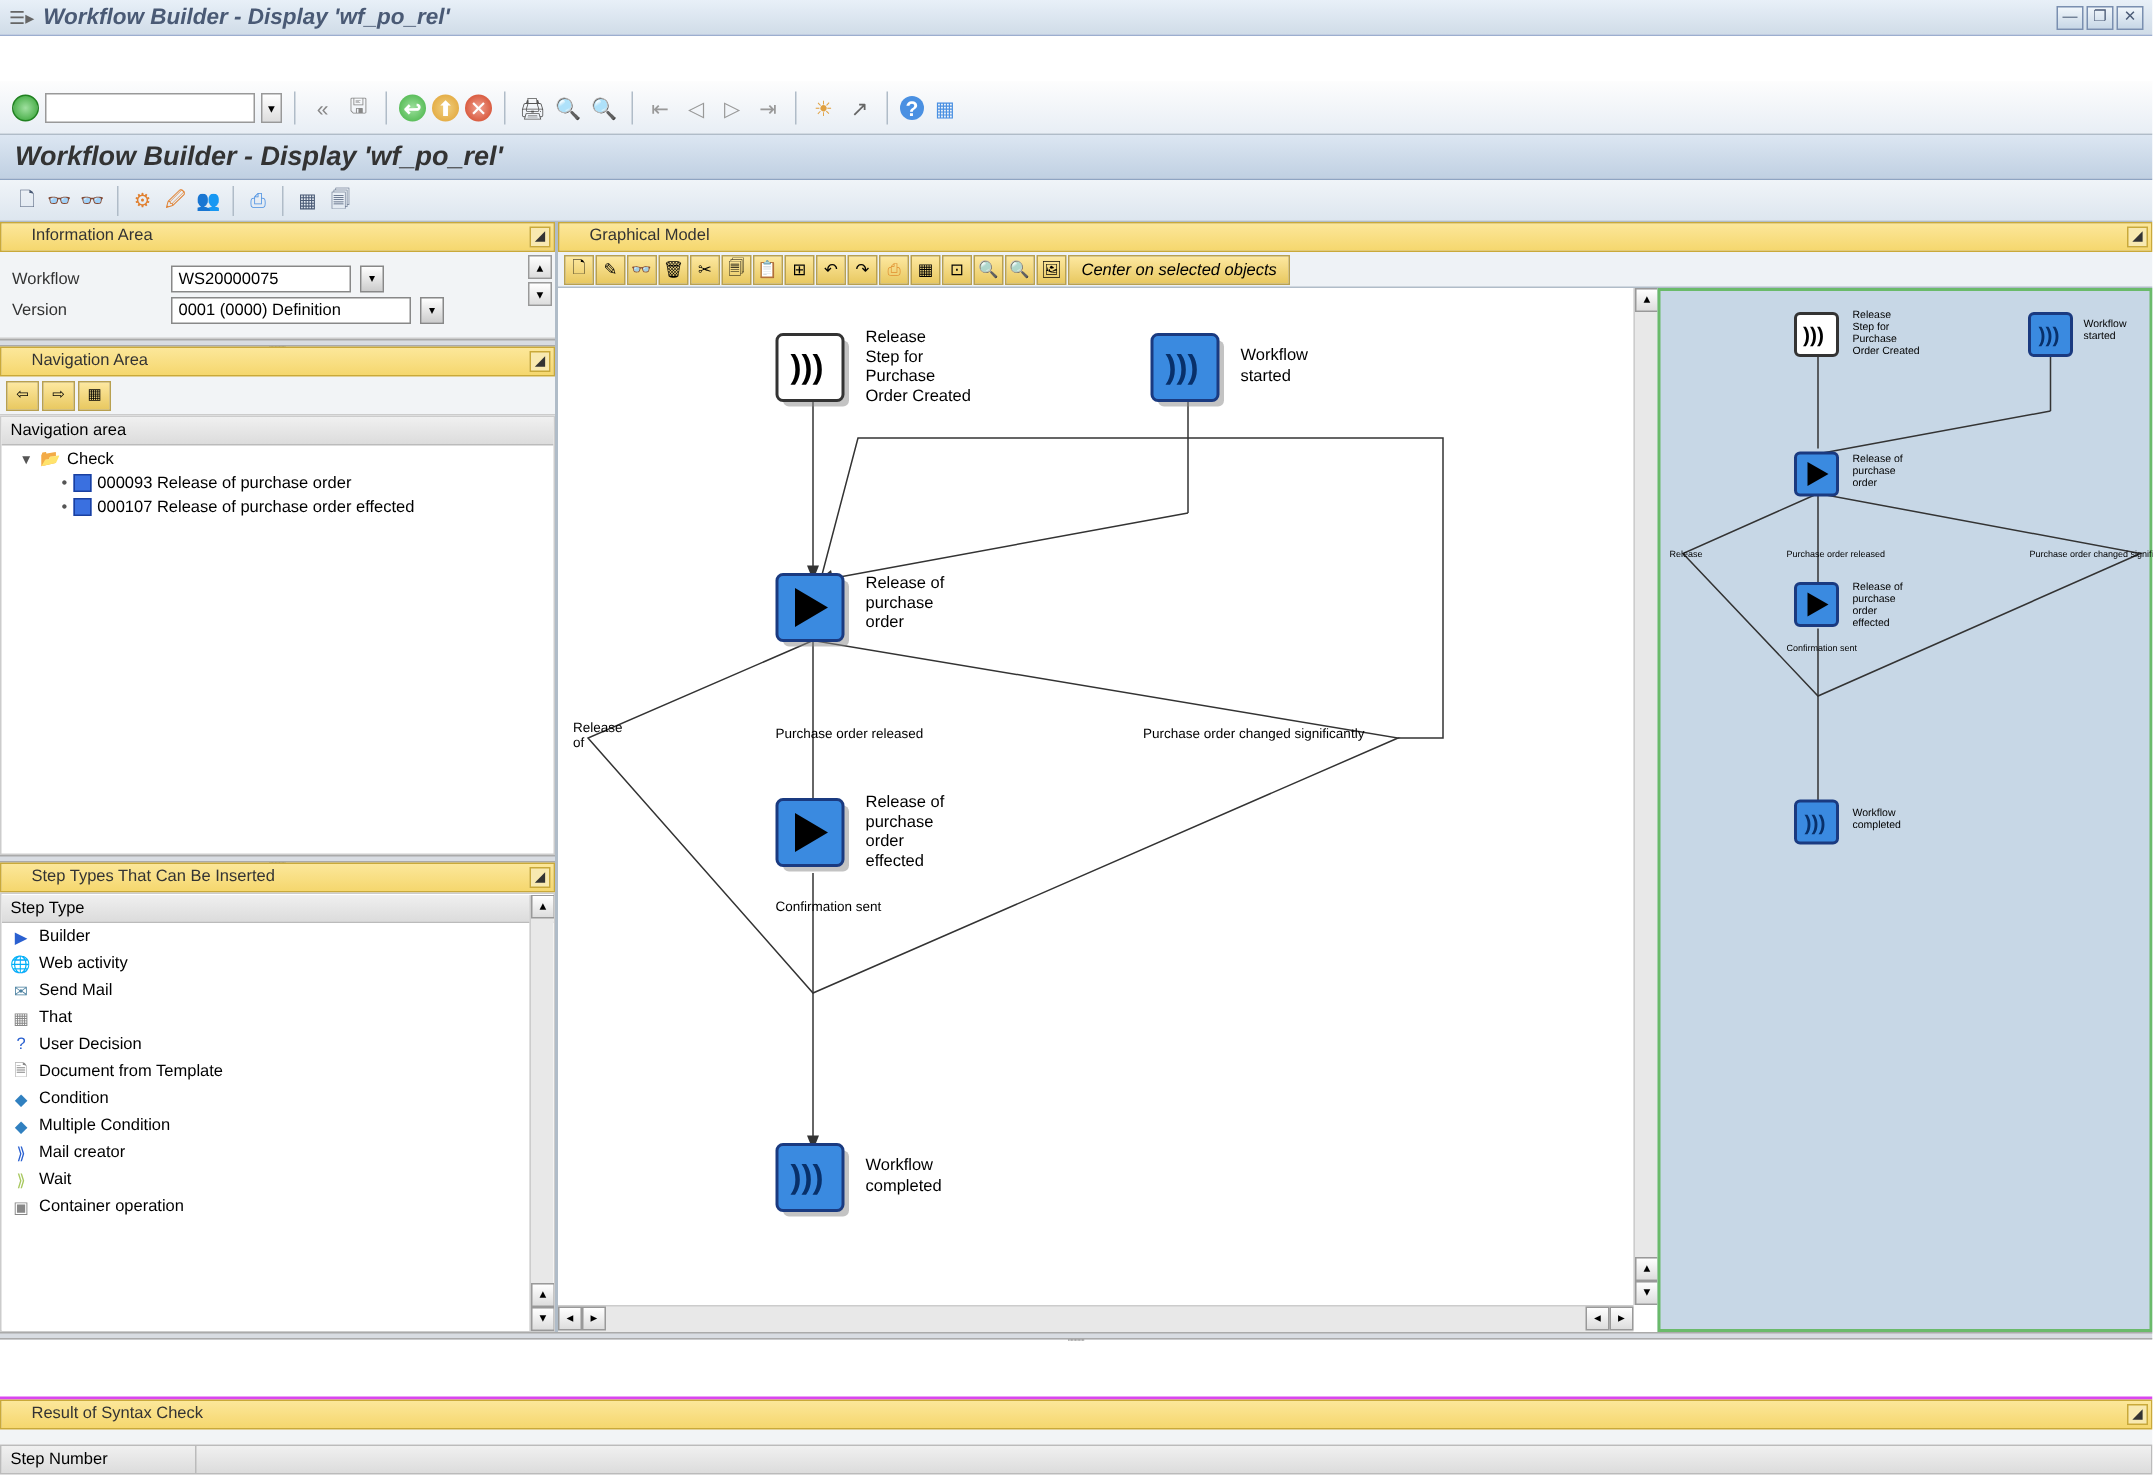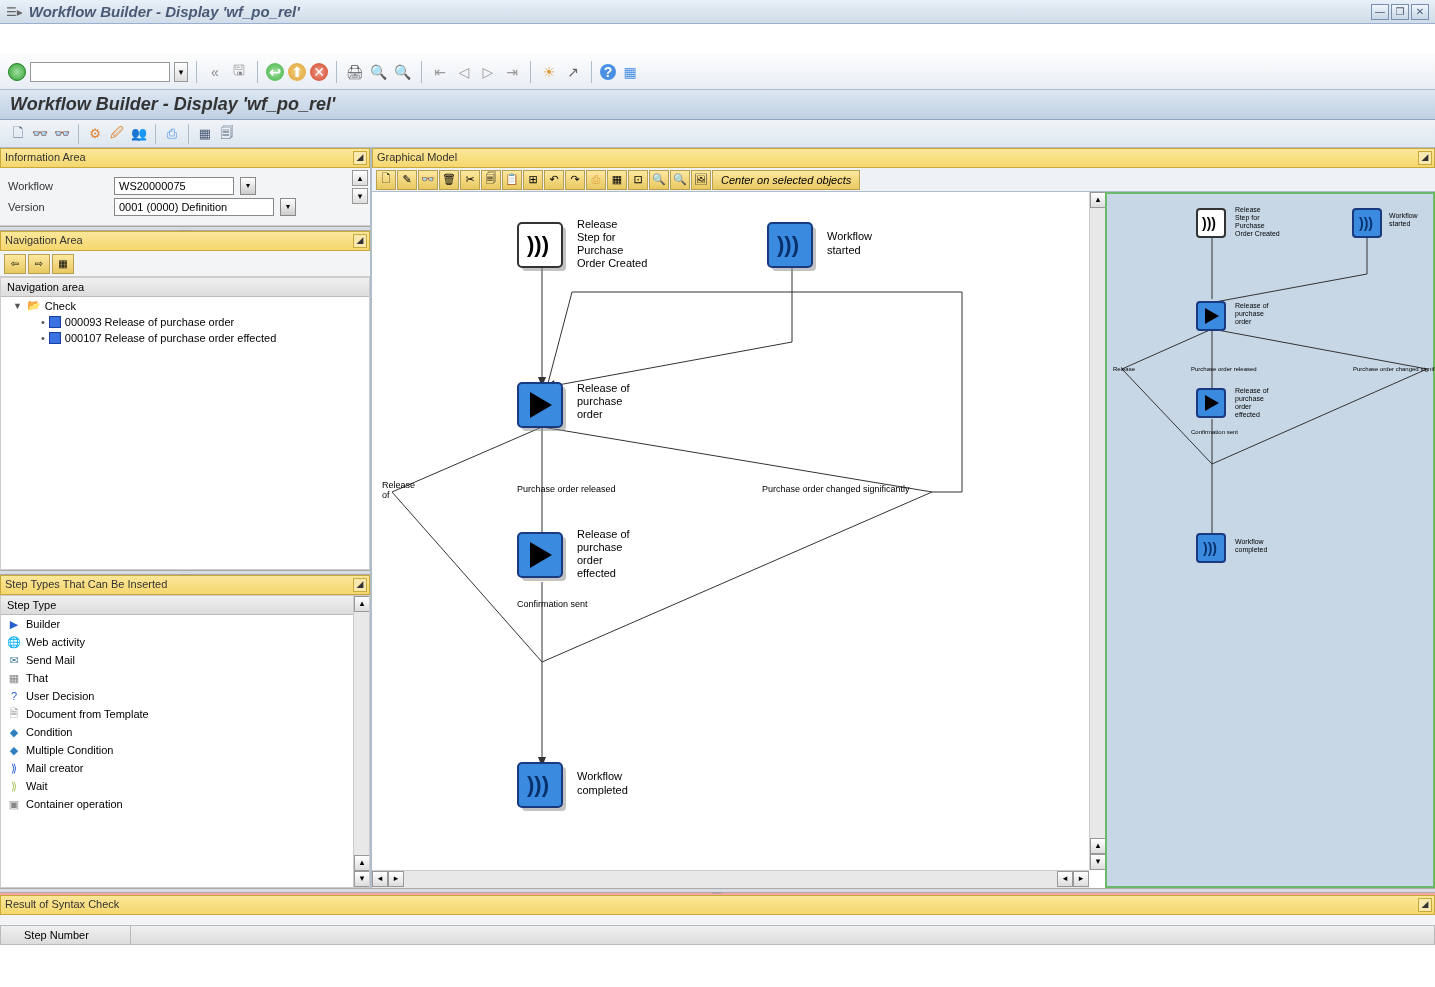--- a/index.html
+++ b/index.html
@@ -31,21 +31,21 @@
 
 .app-toolbar { height: 28px; background: linear-gradient(#f0f4f8,#dde6ef); border-bottom: 1px solid #b0bcc8; display: flex; align-items: center; padding: 0 8px; gap: 2px; }
 .app-toolbar .sep { width: 1px; height: 20px; background: #b0bcc8; margin: 0 4px; }
 .atb-icon { width: 20px; height: 20px; display:inline-flex; align-items:center; justify-content:center; font-size:13px; cursor:pointer; color:#4a5a75;}
 
 
 .main { display: flex; height: 740px; }
 .left-col { width: 372px; display: flex; flex-direction: column; border-right: 2px solid #b0bcc8; }
 .right-col { flex: 1; display: flex; flex-direction: column; position: relative; }
 
-.panel-header { height: 20px; background: linear-gradient(#fce79a,#f5d76e); border: 1px solid #c9a93a; padding: 2px 4px; font-size: 11px; color: #333; position: relative; }
+.panel-header { height: 20px; background: linear-gradient(#fce79a,#f5d76e); border: 1px solid #c9a93a; padding: 2px 20px; font-size: 11px; color: #333; position: relative; }
 .panel-header .collapse { position: absolute; right: 2px; top: 2px; width: 14px; height: 14px; font-size: 9px; text-align:center; border:1px solid #c9a93a; background:#f8e9b0;}
 
 
 .info-area { padding: 6px 8px; background: #f2f4f6; border-bottom: 1px solid #ccc; position: relative; }
 .info-row { display: flex; align-items: center; margin: 3px 0; gap: 6px; }
 .info-row label { width: 100px; font-size: 11px; color: #333; }
 .info-row input { height: 18px; border: 1px solid #888; padding: 0 4px; font-size: 11px; }
 .info-row .wf-input { width: 120px; }
 .info-row .ver-input { width: 160px; }
 .info-row .dd { width:16px; height:18px; border:1px solid #888; background:linear-gradient(#fff,#ccc); text-align:center; font-size:8px; line-height:16px;}
@@ -92,23 +92,23 @@
 .edge-arrow{fill:#333;}
 .node-label{font-size:11px;fill:#000;}
 .edge-label{font-size:9px;fill:#000;}
 
 .canvas-scroll-v{position:absolute;right:0;top:0;bottom:18px;width:16px;background:#e8e8e8;border-left:1px solid #ccc;}
 .canvas-scroll-v .sbtn,.canvas-scroll-h .sbtn{width:16px;height:16px;background:linear-gradient(#fff,#ddd);border:1px solid #999;font-size:9px;text-align:center;line-height:12px;}
 .canvas-scroll-h{position:absolute;left:0;right:16px;bottom:0;height:18px;background:#e8e8e8;border-top:1px solid #ccc;display:flex;}
 .canvas-scroll-h .track{flex:1;}
 
 
-.bottom-area{border-top:2px solid #fca5a5;}
+.bottom-area{border-top:2px solid #d946ef;margin-top:38px;}
 .syntax-table{display:flex;background:linear-gradient(#f0f0f0,#dcdcdc);border:1px solid #bbb;}
-.syntax-table .col{padding:3px 23px;border-right:1px solid #bbb;font-size:11px;}
+.syntax-table .col{padding:3px 6px;border-right:1px solid #bbb;font-size:11px;}
 .white-space { height: 30px; background: #fff; }
 </style>
 </head>
 <body>
 
 <div class="titlebar">
   <span class="menu-icon">☰▸</span>
   <span class="title">Workflow Builder - Display 'wf_po_rel'</span>
   <div class="win-btns">
     <div class="win-btn">—</div>

